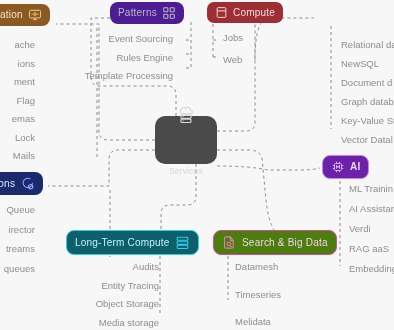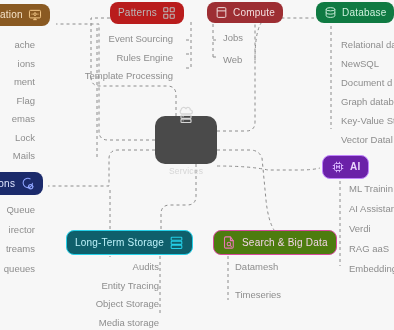--- a/index.html
+++ b/index.html
@@ -28,23 +28,23 @@
   
   #node-services{
     left:155px;top:116px;width:62px;height:48px;
     background:#4a4a4a;border-radius:10px;
     flex-direction:column;gap:2px;
     justify-content:center;
     padding:4px;
   }
   #node-services .nlabel{color:#d6d6d6;font-size:8.5px;margin-top:40px;}
 
-  #node-patterns{left:110px;top:2px;background:#b91c1c;}
+  #node-patterns{left:110px;top:2px;background:#4c1d95;}
   #node-patterns .nlabel{color:#b9b9b9;}
-  #node-compute{left:207px;top:2px;background:#9d2e33;}
+  #node-compute{left:207px;top:2px;background:#9d2e33;border-radius:7px;}
   #node-compute .nlabel{color:#f2dede;}
   #node-database{left:316px;top:2px;background:#0f7a42;}
   #node-database .nlabel{color:#cdf0dc;}
   #node-config{left:-8px;top:4px;background:#8a5a22;}
   #node-config .nlabel{color:#f5e2c8;text-align:center;}
   #node-comms{left:-26px;top:172px;background:#1b2a6b;}
   #node-comms .nlabel{color:#dfe4ff;}
   #node-lts{left:66px;top:230px;background:#0f5f6b;border:1.5px solid #25d0e8;}
   #node-lts .nlabel{color:#bdf2fa;}
   #node-search{left:213px;top:230px;background:#4d7c0f;border:1.5px solid #d64a9b;}
@@ -149,30 +149,20 @@
           <path d="M4 9h16"></path>
       </svg>
     </span>
     <span class="nlabel">Compute</span>
   </div>
   <div class="children right" id="ch-compute">
     <span class="child">Jobs</span>
     <span class="child">Web</span>
   </div>
 
-  <div class="node" id="node-database">
-    <span class="nicon">
-      <svg width="13" height="13" viewBox="0 0 24 24" fill="none" stroke="#cdf0dc" stroke-width="1.8">
-        <ellipse cx="12" cy="6" rx="8" ry="3"></ellipse>
-          <path d="M4 6v12c0 1.7 3.6 3 8 3s8-1.3 8-3V6"></path>
-          <path d="M4 12c0 1.7 3.6 3 8 3s8-1.3 8-3"></path>
-      </svg>
-    </span>
-    <span class="nlabel">Database</span>
-  </div>
   <div class="children right" id="ch-database">
     <span class="child">Relational da</span>
     <span class="child">NewSQL</span>
     <span class="child">Document d</span>
     <span class="child">Graph datab</span>
     <span class="child">Key-Value St</span>
     <span class="child">Vector Datal</span>
   </div>
 
   <div class="node" id="node-config">
@@ -208,21 +198,21 @@
     </span>
   </div>
   <div class="children left" id="ch-comms">
     <span class="child">Queue</span>
     <span class="child">irector</span>
     <span class="child">treams</span>
     <span class="child">queues</span>
   </div>
 
   <div class="node" id="node-lts">
-    <span class="nlabel">Long-Term Storage</span>
+    <span class="nlabel">Long-Term Compute</span>
     <span class="nicon">
       <svg width="15" height="15" viewBox="0 0 24 24" fill="none" stroke="#25d0e8" stroke-width="1.7">
         <rect x="3.5" y="3.5" width="17" height="5" rx="1"></rect>
         <rect x="3.5" y="10" width="17" height="5" rx="1"></rect>
         <rect x="3.5" y="16.5" width="17" height="5" rx="1"></rect>
         <path d="M6.5 6h.01M6.5 12.5h.01M6.5 19h.01"></path>
       </svg>
     </span>
   </div>
   <div class="children left" id="ch-lts">
@@ -239,20 +229,21 @@
         <path d="M13.5 3v6h5"></path>
         <circle cx="11" cy="14.5" r="2.8"></circle>
           <path d="M13.2 16.7 15.5 19"></path>
       </svg>
     </span>
     <span class="nlabel">Search &amp; Big Data</span>
   </div>
   <div class="children right" id="ch-search">
     <span class="child">Datamesh</span>
     <span class="child">Timeseries</span>
+    <span class="child">Melidata</span>
   </div>
 
   <div class="node" id="node-ai">
     <span class="nicon">
       <svg width="14" height="14" viewBox="0 0 24 24" fill="none" stroke="#d8b4fe" stroke-width="1.7">
         <rect x="6" y="6" width="12" height="12" rx="2"></rect>
         <path d="M9.5 6V3M14.5 6V3M9.5 21v-3M14.5 21v-3M6 9.5H3M6 14.5H3M21 9.5h-3M21 14.5h-3"></path>
         <path d="M9.5 15v-6l2.5 4 2.5-4v6"></path>
       </svg>
     </span>

